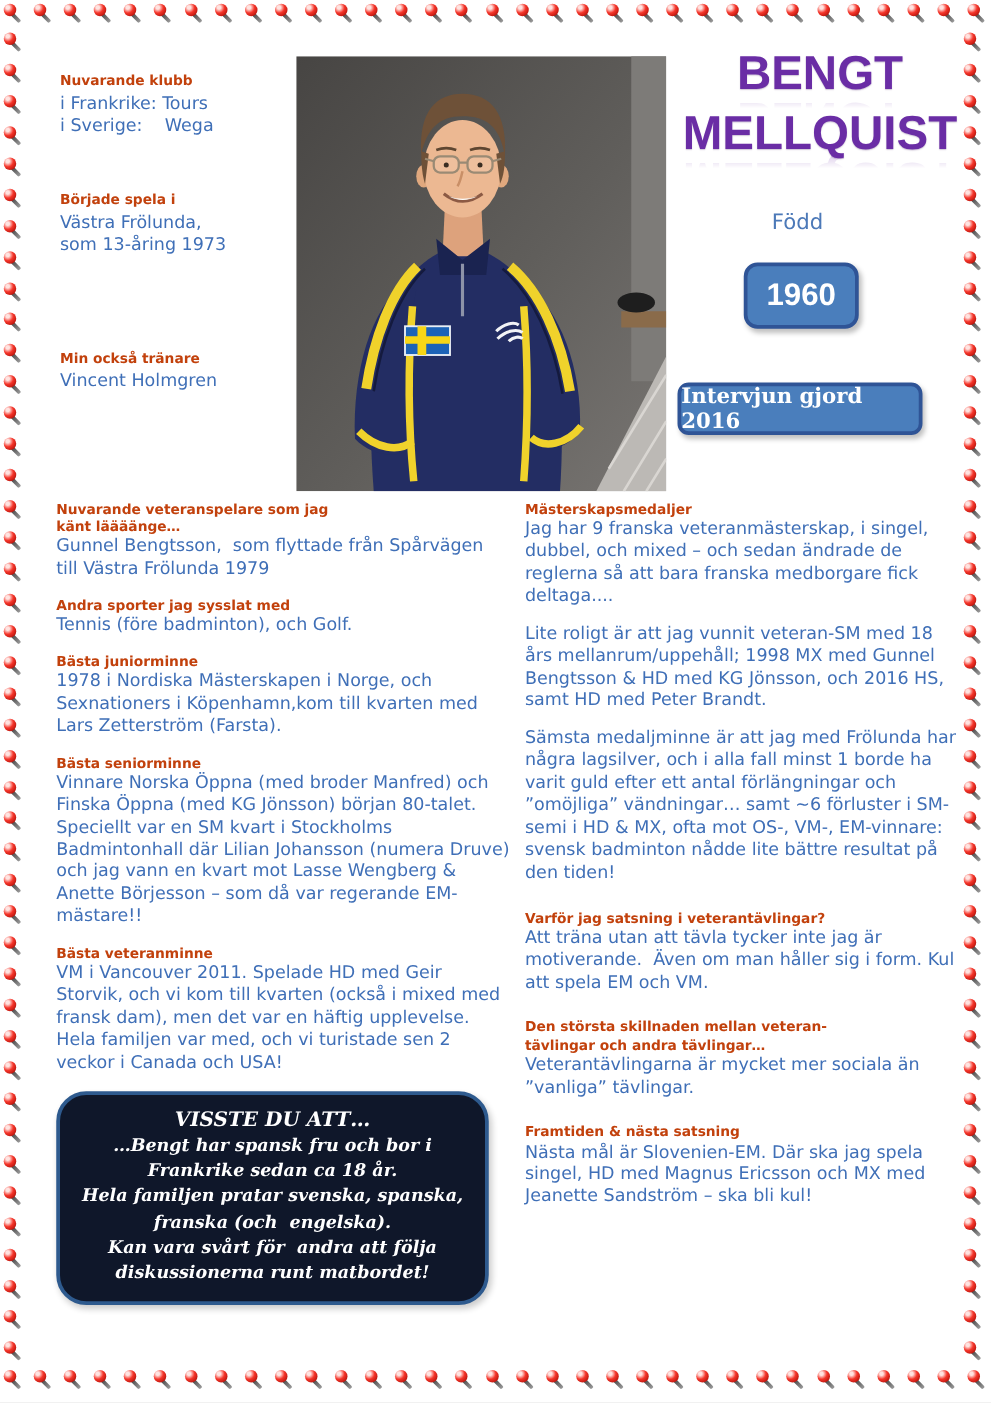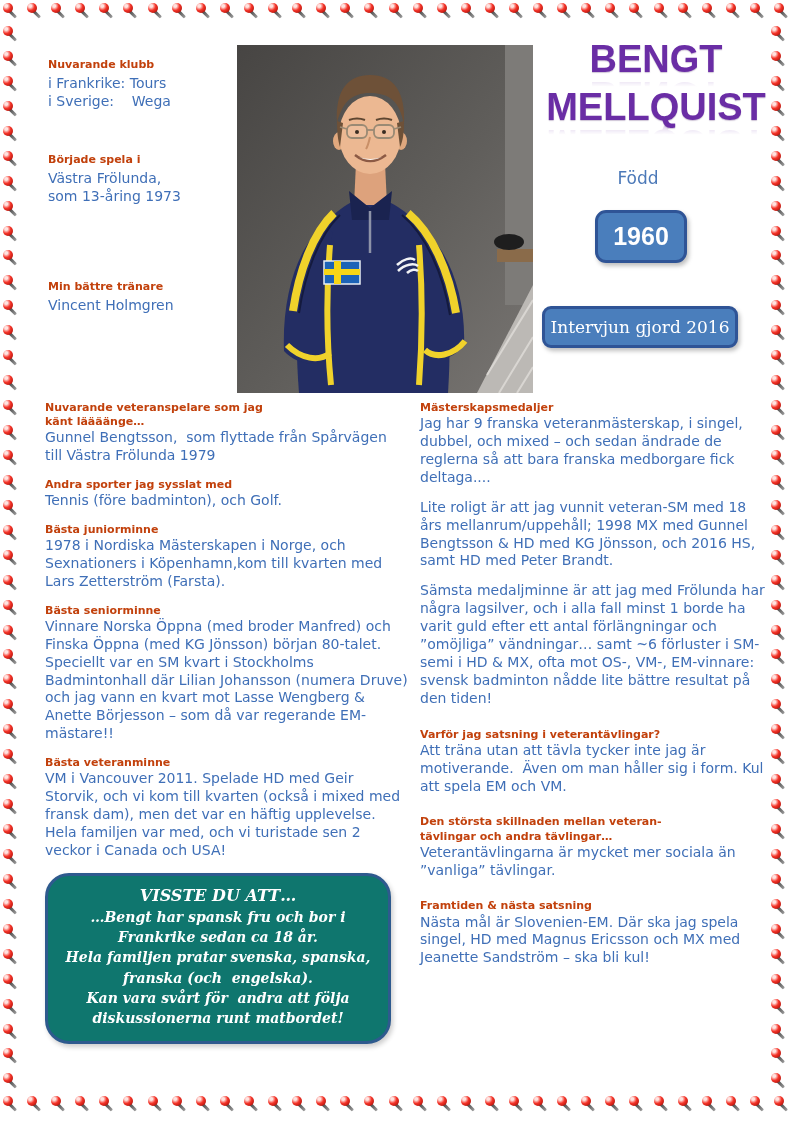--- a/index.html
+++ b/index.html
@@ -43,36 +43,36 @@
   .born-label{position:absolute;left:588px;top:168px;width:100px;text-align:center;
        color:#4c79b8;font-size:17px;}
   .year-box{position:absolute;left:595px;top:210px;width:86px;height:47px;
        background:#4a7ebc;border:3px solid #2f5496;border-radius:11px;
        display:flex;align-items:center;justify-content:center;
        color:#fff;font-family:Liberation Sans, sans-serif;font-weight:bold;font-size:25px;
        box-shadow:2px 3px 4px rgba(0,0,0,.25);}
   .interview-badge{position:absolute;left:542px;top:306px;width:190px;height:36px;
        background:#4a7ebc;border:3px solid #2f5496;border-radius:9px;
        display:flex;align-items:center;justify-content:center;
-       color:#fff;font-family:"DejaVu Serif",serif;font-weight:normal;font-size:17px;
+       color:#fff;font-family:"DejaVu Serif",serif;font-weight:bold;font-size:17px;
        box-shadow:2px 3px 4px rgba(0,0,0,.25);}
 
   
   .col{position:absolute;top:401px;}
   .col-left{left:45px;width:363px;}
   .col-right{left:420px;width:352px;}
   .sec{margin-bottom:13px;}
   .col-right .sec{margin-bottom:12px;}
   .sec-h{font-weight:bold;color:#c2410c;font-size:11px;line-height:1.28;white-space:pre-wrap;}
   .sec-h:empty{display:none;}
   .sec-b{color:#3f6fb7;font-size:14px;line-height:1.28;white-space:pre-wrap;}
   .gap-lg{margin-top:20px;}
 
   
-  .fact-box{margin-top:8px;width:316px;background:#0f766e;border:3px solid #2e5a8e;
+  .fact-box{margin-top:8px;width:316px;background:#0f172a;border:3px solid #2e5a8e;
        border-radius:24px;padding:10px 12px 12px;text-align:center;
        font-family:"DejaVu Serif",serif;font-style:italic;font-weight:bold;color:#ffffff;
        box-shadow:2px 3px 5px rgba(0,0,0,.2);}
   .fact-title{font-size:16px;margin-bottom:2px;}
   .fact-body{font-size:14px;line-height:1.45;white-space:pre-wrap;}
 </style>
 </head>
 <body>
 
 <div class="page">
@@ -699,21 +699,21 @@
       <div class="sec-h">Nuvarande klubb</div>
       <div class="sec-b">i Frankrike: Tours
 i Sverige:    Wega</div>
     </div>
     <div class="info-sec" id="info-1">
       <div class="sec-h">Började spela i</div>
       <div class="sec-b">Västra Frölunda,
 som 13-åring 1973</div>
     </div>
     <div class="info-sec" id="info-2">
-      <div class="sec-h">Min bättre tränare</div>
+      <div class="sec-h">Min också tränare</div>
       <div class="sec-b">Vincent Holmgren</div>
     </div>
   </div>
 
   <div class="photo">
     <svg width="296" height="348" viewBox="0 0 296 348" xmlns="http://www.w3.org/2000/svg">
       <defs>
         <linearGradient id="wall" x1="0" y1="0" x2="1" y2="1">
           <stop offset="0" stop-color="#474543"></stop>
           <stop offset="0.55" stop-color="#605e5b"></stop>

